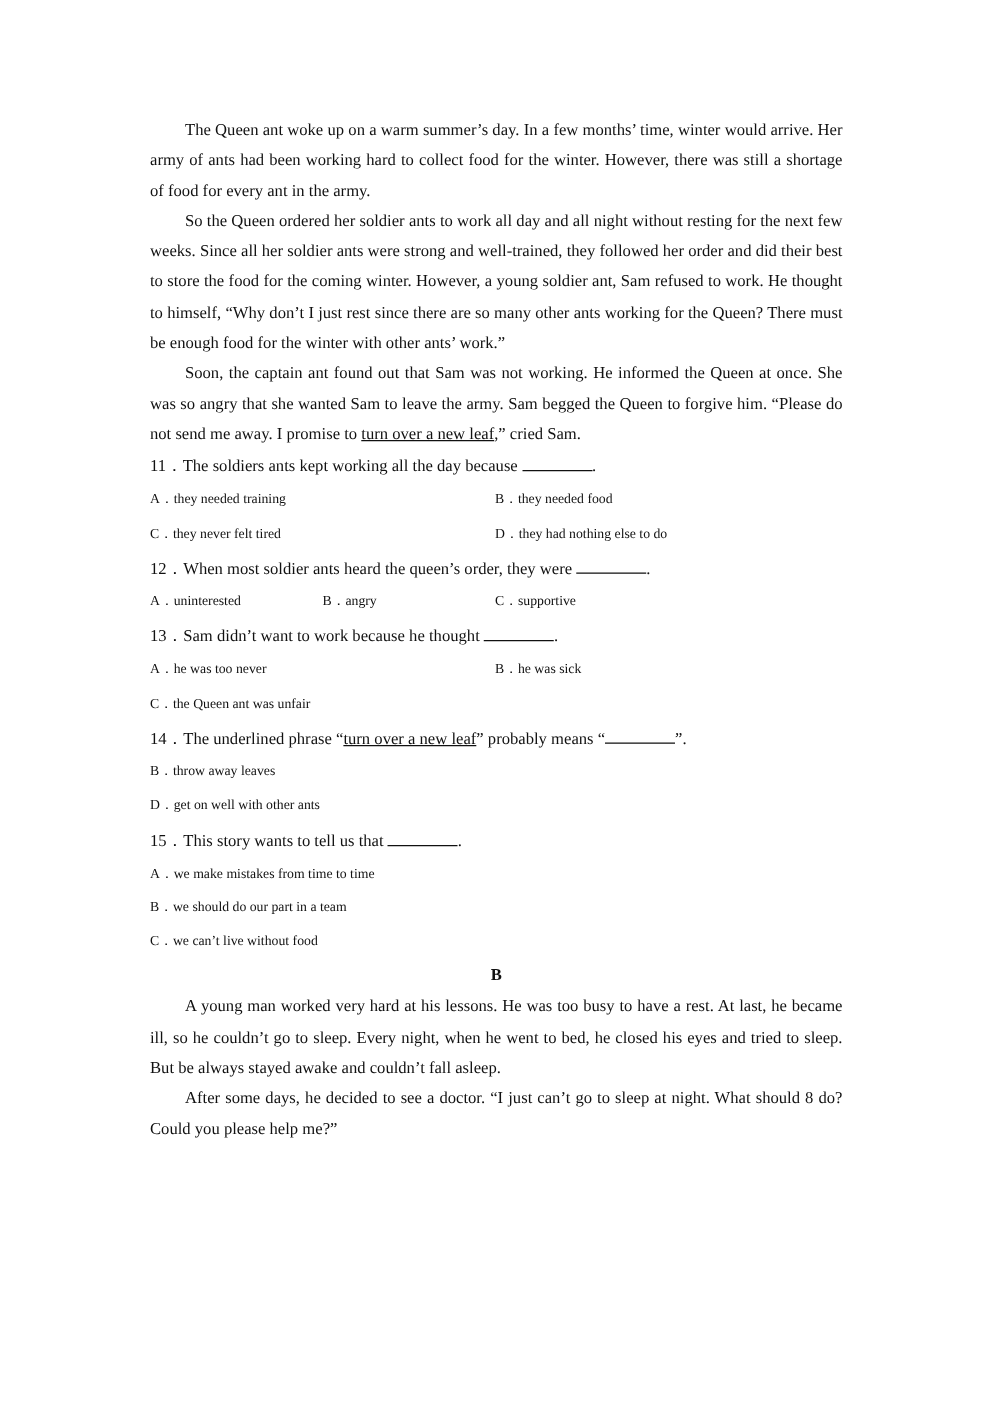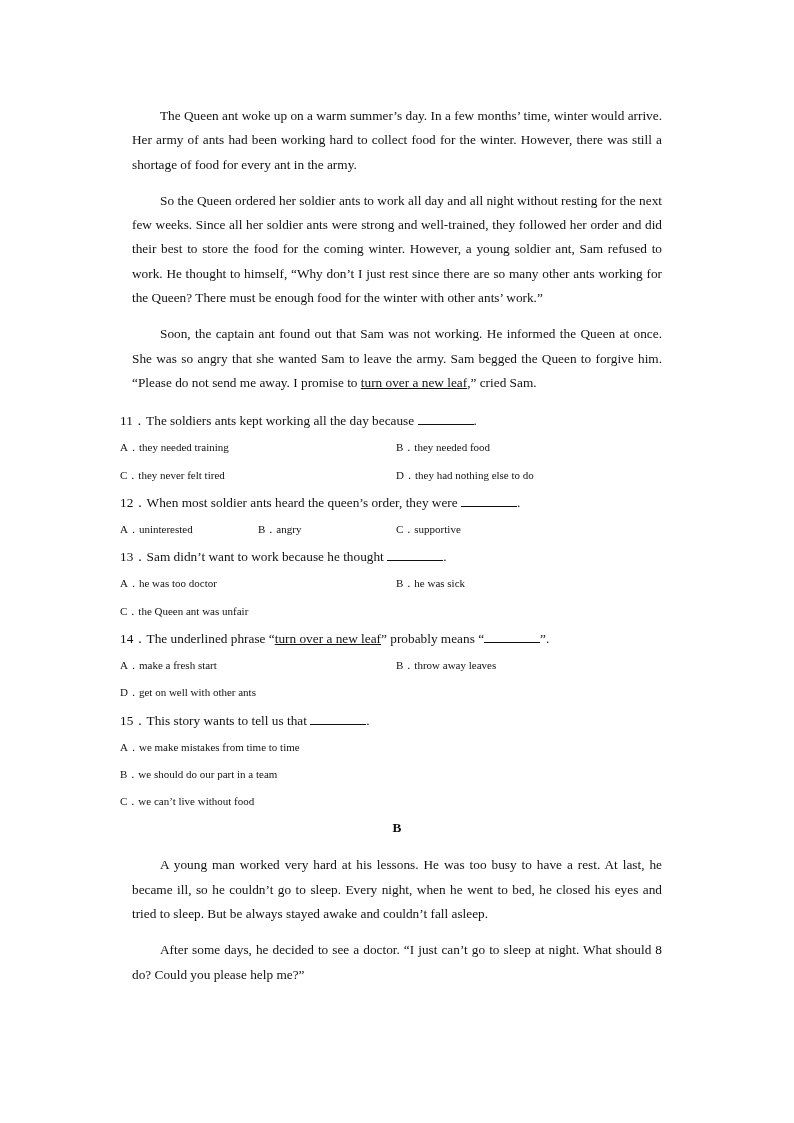--- a/index.html
+++ b/index.html
@@ -1,19 +1,19 @@
 <!DOCTYPE html>
 <html><head>
 <meta charset="utf-8">
 <style>
   html, body { margin: 0; padding: 0; background: #ffffff; }
   body { width: 794px; height: 1123px; position: relative; overflow: hidden;
          font-family: "Liberation Serif", "DejaVu Serif", serif; color: #111; }
   .page { position: absolute; left: 120px; top: 92px; width: 554px; }
-  .p { font-size: 13.3px; line-height: 24.3px; text-align: justify; text-indent: 28px; margin: 12px; }
+  .p { font-size: 13.3px; line-height: 24.3px; text-align: justify; text-indent: 28px; margin: 0; }
   .q { font-size: 13.3px; line-height: 27.2px; margin: 0; white-space: nowrap; }
   .opts { display: flex; font-size: 11px; line-height: 27.2px; }
   .opt { white-space: nowrap; }
   .opts.two .opt { width: 276px; }
   .opts.four .opt { width: 138px; }
   .u { text-decoration: underline; }
   .blank { display: inline-block; width: 56px; border-bottom: 1px solid #111; height: 11px; vertical-align: baseline; }
   .section { text-align: center; font-weight: bold; font-size: 13.3px; line-height: 26px; margin: 0; }
 </style>
 </head>
@@ -44,32 +44,31 @@
     <div class="opts four">
       <span class="opt"><span>A．</span><span>uninterested</span></span>
       <span class="opt"><span>B．</span><span>angry</span></span>
       <span class="opt"><span>C．</span><span>supportive</span></span>
     </div>
   </div>
 
   <div>
     <p class="q"><span>13．</span><span>Sam didn’t want to work because he thought </span><span class="blank"></span><span>.</span></p>
     <div class="opts two">
-      <span class="opt"><span>A．</span><span>he was too doctor</span></span>
+      <span class="opt"><span>A．</span><span>he was too never</span></span>
       <span class="opt"><span>B．</span><span>he was sick</span></span>
     </div>
     <div class="opts two">
       <span class="opt"><span>C．</span><span>the Queen ant was unfair</span></span>
     </div>
   </div>
 
   <div>
     <p class="q"><span>14．</span><span>The underlined  phrase “</span><span class="u">turn over a new leaf</span><span>” probably means “</span><span class="blank"></span><span>”.</span></p>
     <div class="opts two">
-      <span class="opt"><span>A．</span><span>make a fresh start</span></span>
       <span class="opt"><span>B．</span><span>throw away leaves</span></span>
     </div>
     <div class="opts two">
       <span class="opt"><span>D．</span><span>get on well with other ants</span></span>
     </div>
   </div>
 
   <div>
     <p class="q"><span>15．</span><span>This story wants to tell  us that </span><span class="blank"></span><span>.</span></p>
     <div class="opts">

